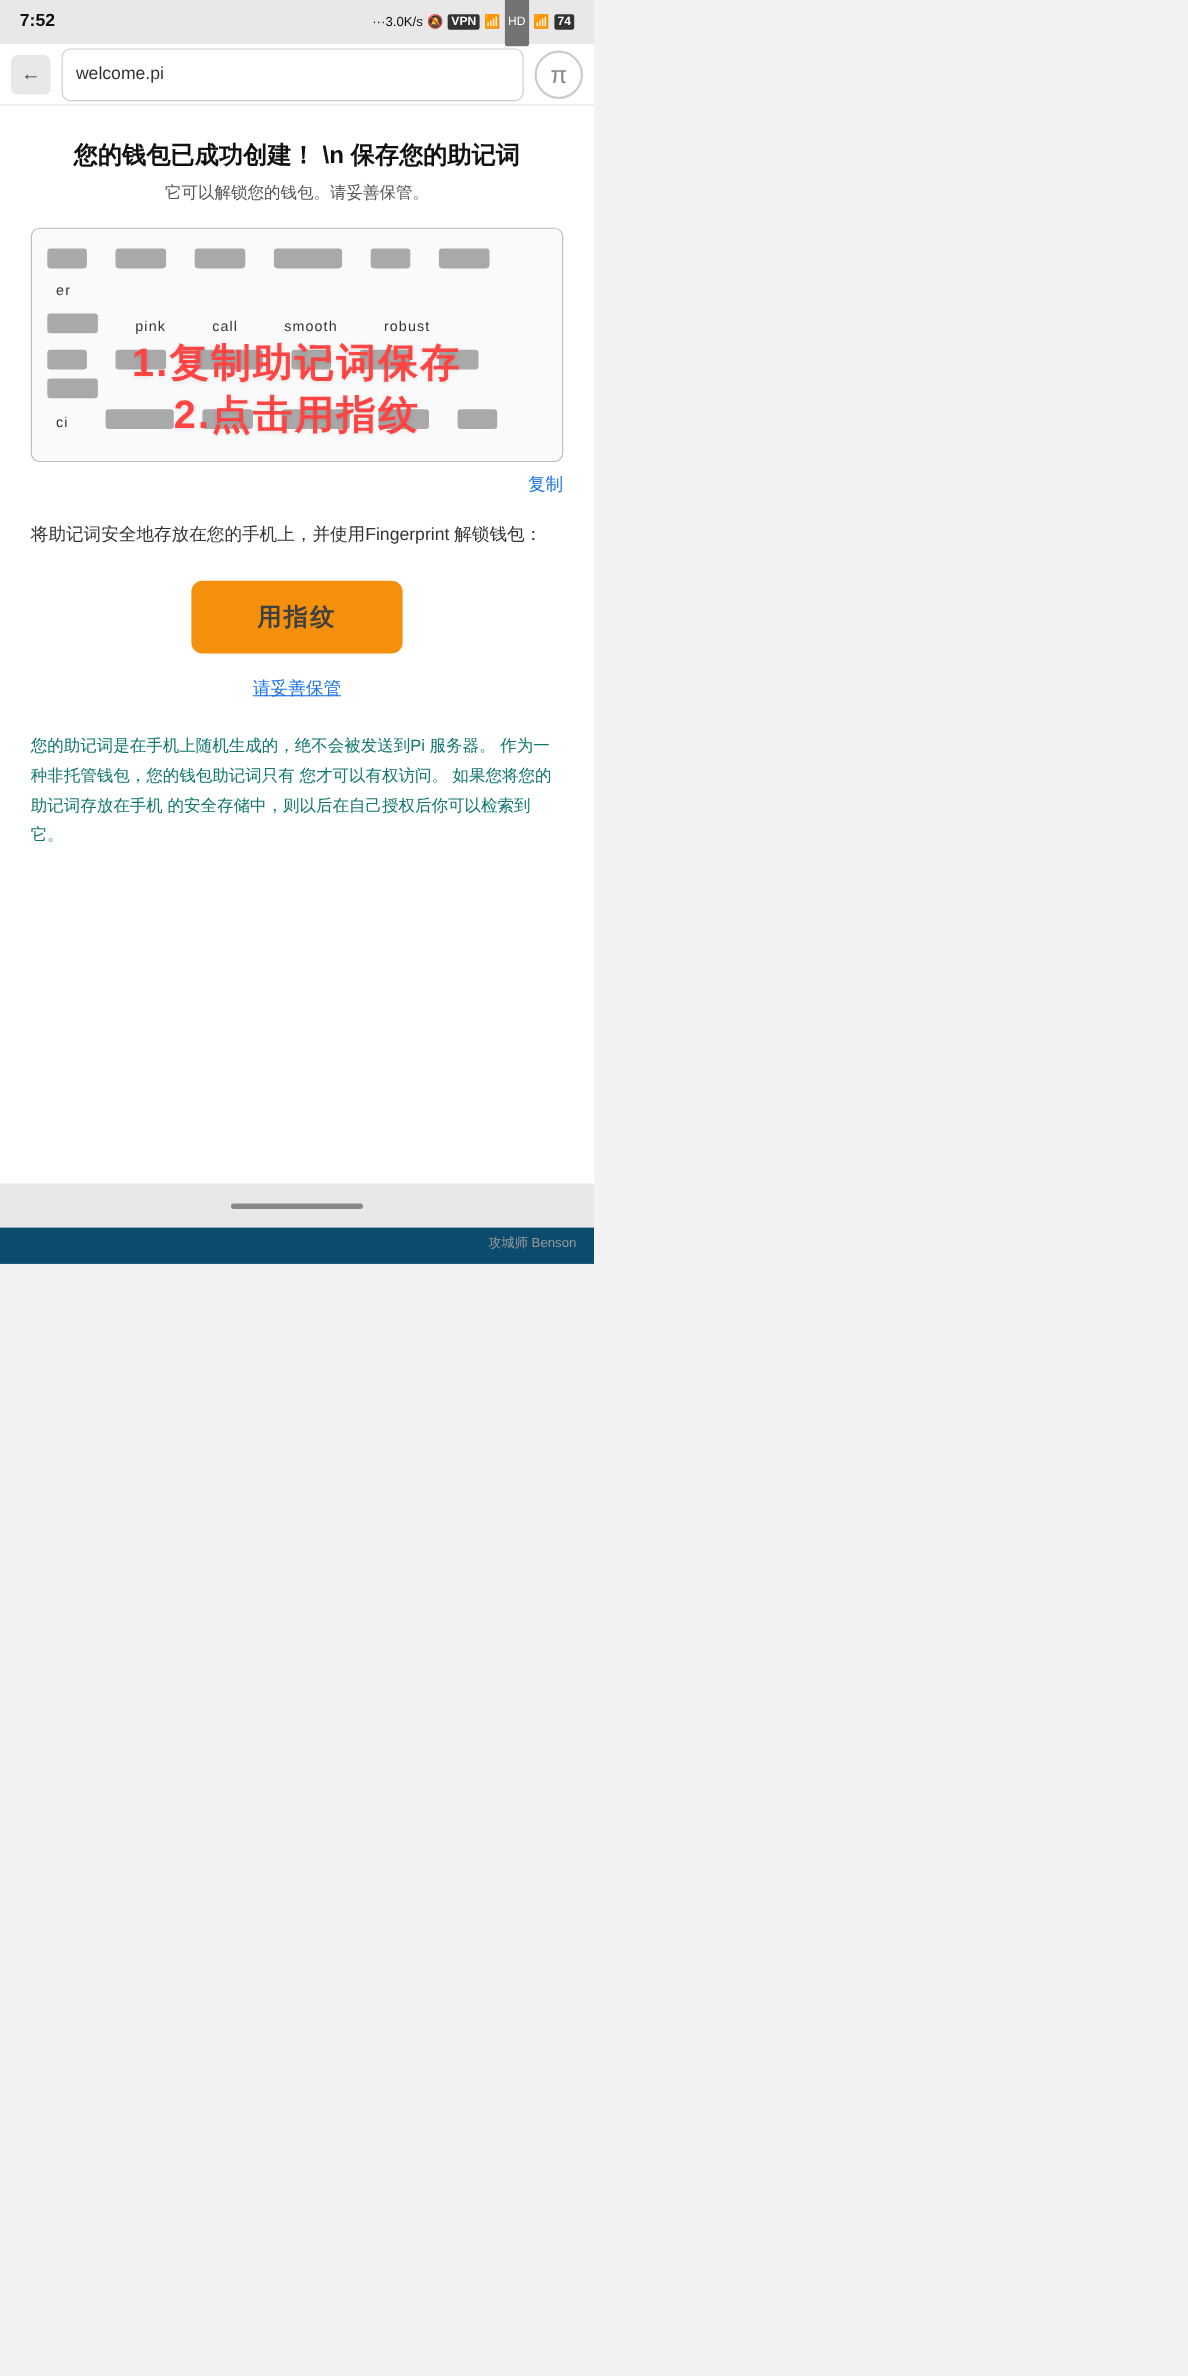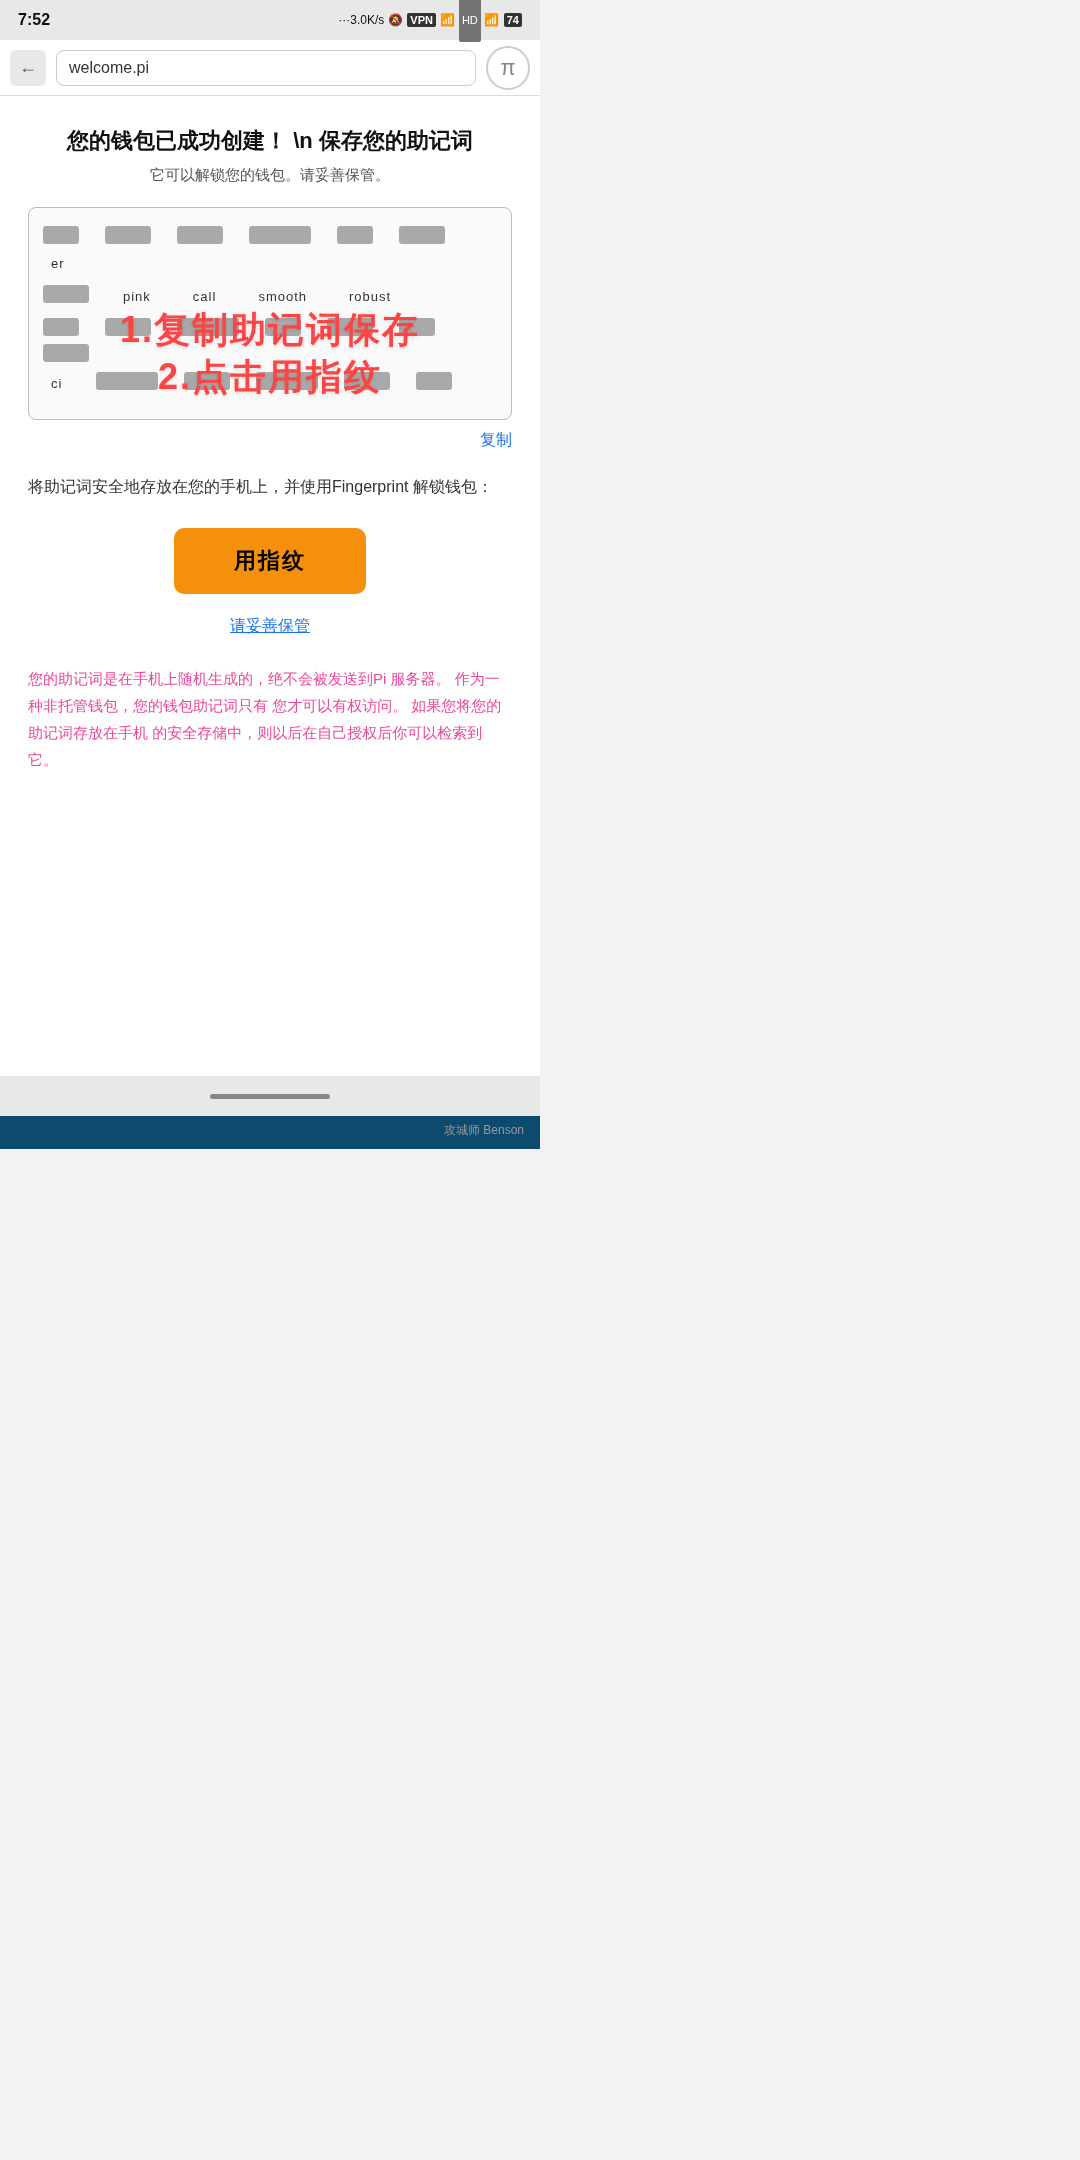--- a/index.html
+++ b/index.html
@@ -67,21 +67,21 @@
       align-items: center;
       justify-content: center;
       background: #e8e8e8;
       border-radius: 6px;
       color: #555;
       font-size: 18px;
       cursor: pointer;
     }
     .url-bar {
       flex: 1;
-      height: 36px;
+      height: 48px;
       background: #fff;
       border: 1px solid #ccc;
       border-radius: 8px;
       padding: 0 12px;
       font-size: 16px;
       color: #333;
       display: flex;
       align-items: center;
     }
     .pi-logo-btn {
@@ -204,21 +204,21 @@
     }
 
     
     .fingerprint-btn-wrap {
       display: flex;
       justify-content: center;
       margin-bottom: 22px;
     }
     .fingerprint-btn {
       background: #f4900c;
-      color: #000000;
+      color: #404040;
       border: none;
       border-radius: 10px;
       padding: 18px 60px;
       font-size: 22px;
       font-weight: 700;
       cursor: pointer;
       letter-spacing: 2px;
     }
 
     
@@ -229,21 +229,21 @@
     .show-options a {
       color: #1a73e8;
       font-size: 16px;
       text-decoration: underline;
       cursor: pointer;
     }
 
     
     .bottom-note {
       font-size: 15px;
-      color: #ec4899;
+      color: #0f766e;
       line-height: 1.8;
       margin-bottom: 30px;
     }
 
     
     .home-indicator-bar {
       background: #e8e8e8;
       height: 40px;
       display: flex;
       align-items: center;

